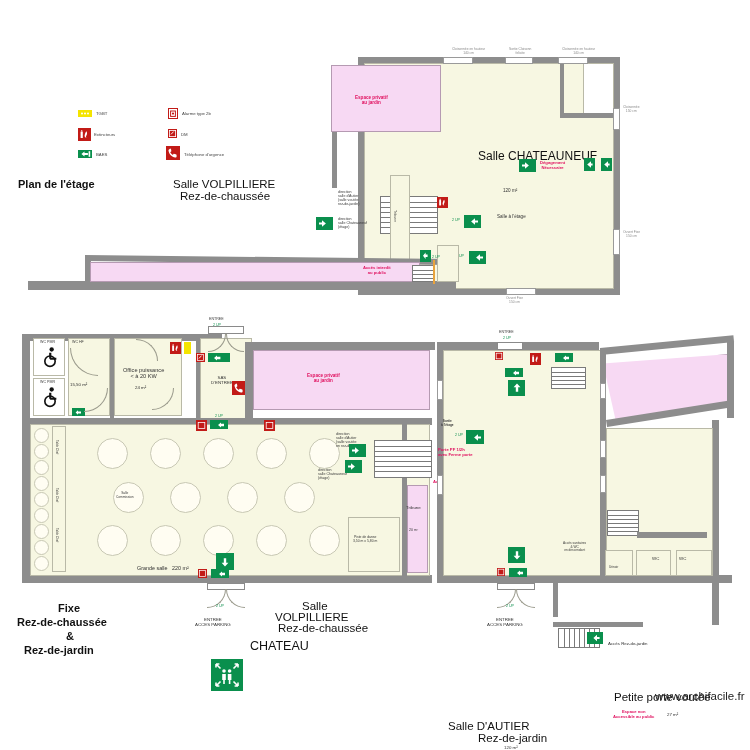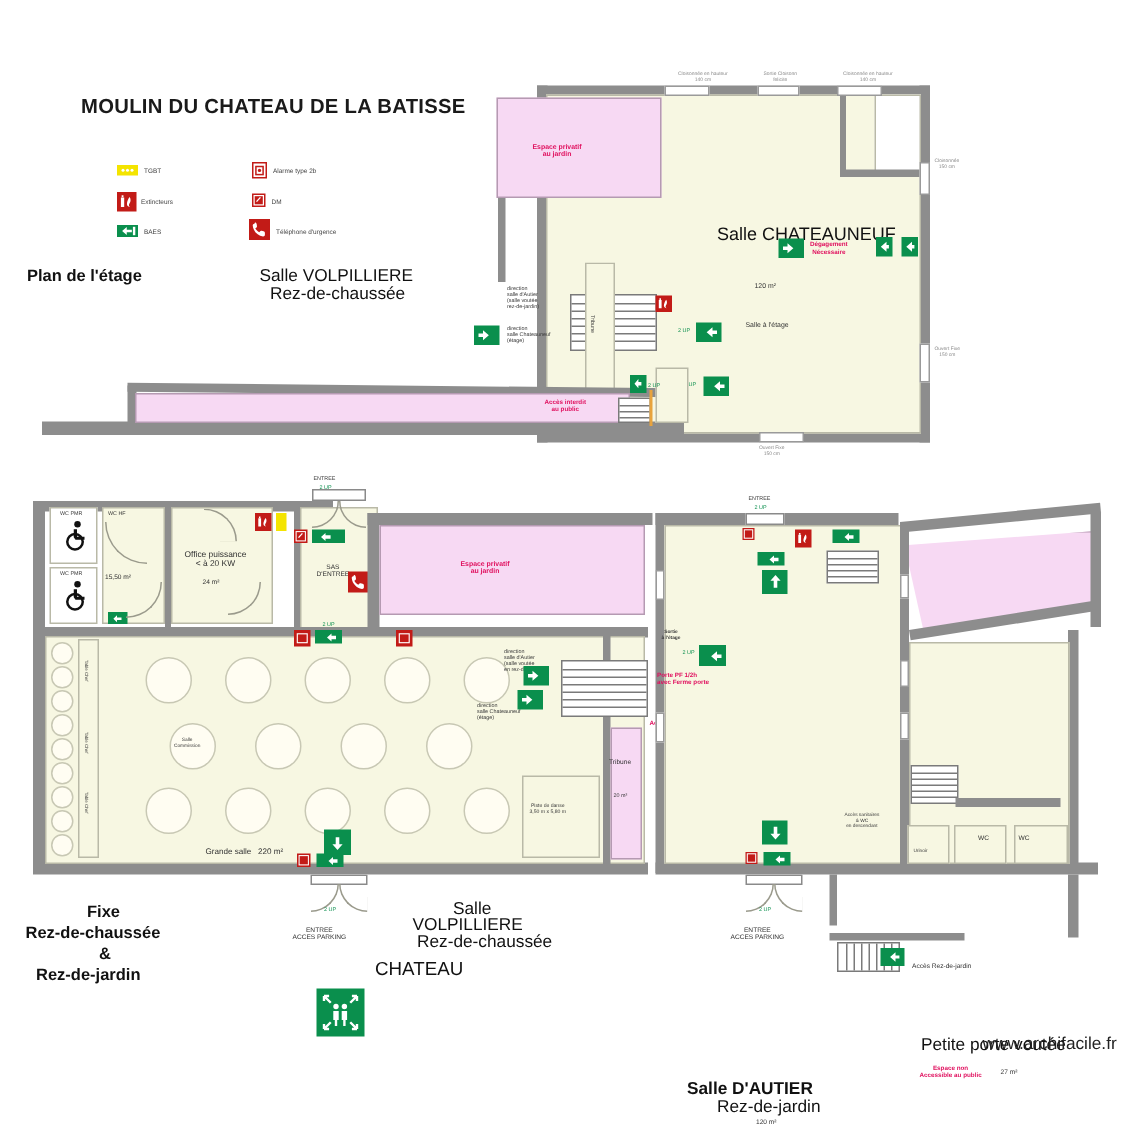--- a/index.html
+++ b/index.html
@@ -82,21 +82,20 @@
   }
   .doorpanel { position: absolute; background: #fff; border: .6px solid #8a8a8a; }
 
   .legend-row { position: absolute; font-size: 4.3px; color: #444; }
 </style>
 </head>
 <body>
 
 <div id="page">
 
-  <div class="txt main-title" style="left:54px; top:63px;">MOULIN DU CHATEAU DE LA BATISSE</div>
 
   <div class="abs" style="left:78px; top:108px; width:200px; height:60px;">
 
     <div class="pic yellow" style="left:0px; top:2px; width:14px; height:7px;">
       <svg width="14" height="7" viewBox="0 0 14 7">
         <circle cx="4" cy="3.5" r="1" fill="#fff"></circle>
           <circle cx="7" cy="3.5" r="1" fill="#fff"></circle>
           <circle cx="10" cy="3.5" r="1" fill="#fff"></circle>
       </svg>
     </div>
@@ -475,21 +474,21 @@
       <svg width="16" height="8" viewBox="0 0 16 8">
           <path d="M10 1.4 7 4l3 2.6V5.2h3V2.8h-3z" fill="#fff"></path>
         </svg>
     </div>
 
     <div class="wall" style="left:437px; top:22px; width:162px; height:8px;"></div>
     <div class="wall" style="left:437px; top:22px; width:6px; height:240px;"></div>
     <div class="wall" style="left:437px; top:255px; width:295px; height:8px;"></div>
     <div class="room" style="left:443px; top:30px; width:160px; height:226px;"></div>
 
-    <div class="txt room-title" style="left:458px; top:400px; position:absolute;font-weight:bold;">Salle D'AUTIER</div>
+    <div class="txt room-title" style="left:448px; top:400px; position:absolute;">Salle D'AUTIER</div>
     <div class="txt room-title" style="left:478px; top:412px; position:absolute;">Rez-de-jardin</div>
     <div class="txt tiny5" style="left:504px; top:425px; position:absolute;">120 m²</div>
 
     <div class="txt tiny" style="left:499px; top:10px;">ENTREE</div>
     <div class="txt tiny" style="left:503px; top:16px; color:#0a8f4d;">2 UP</div>
     <div class="doorpanel" style="left:497px; top:22px; width:26px; height:8px;"></div>
 
     <div class="pic red" style="left:495px; top:32px; width:8px; height:8px;">
       <svg width="8" height="8" viewBox="0 0 8 8">
           <rect x="1.2" y="1.2" width="5.6" height="5.6" fill="none" stroke="#fff" stroke-width=".7"></rect>

